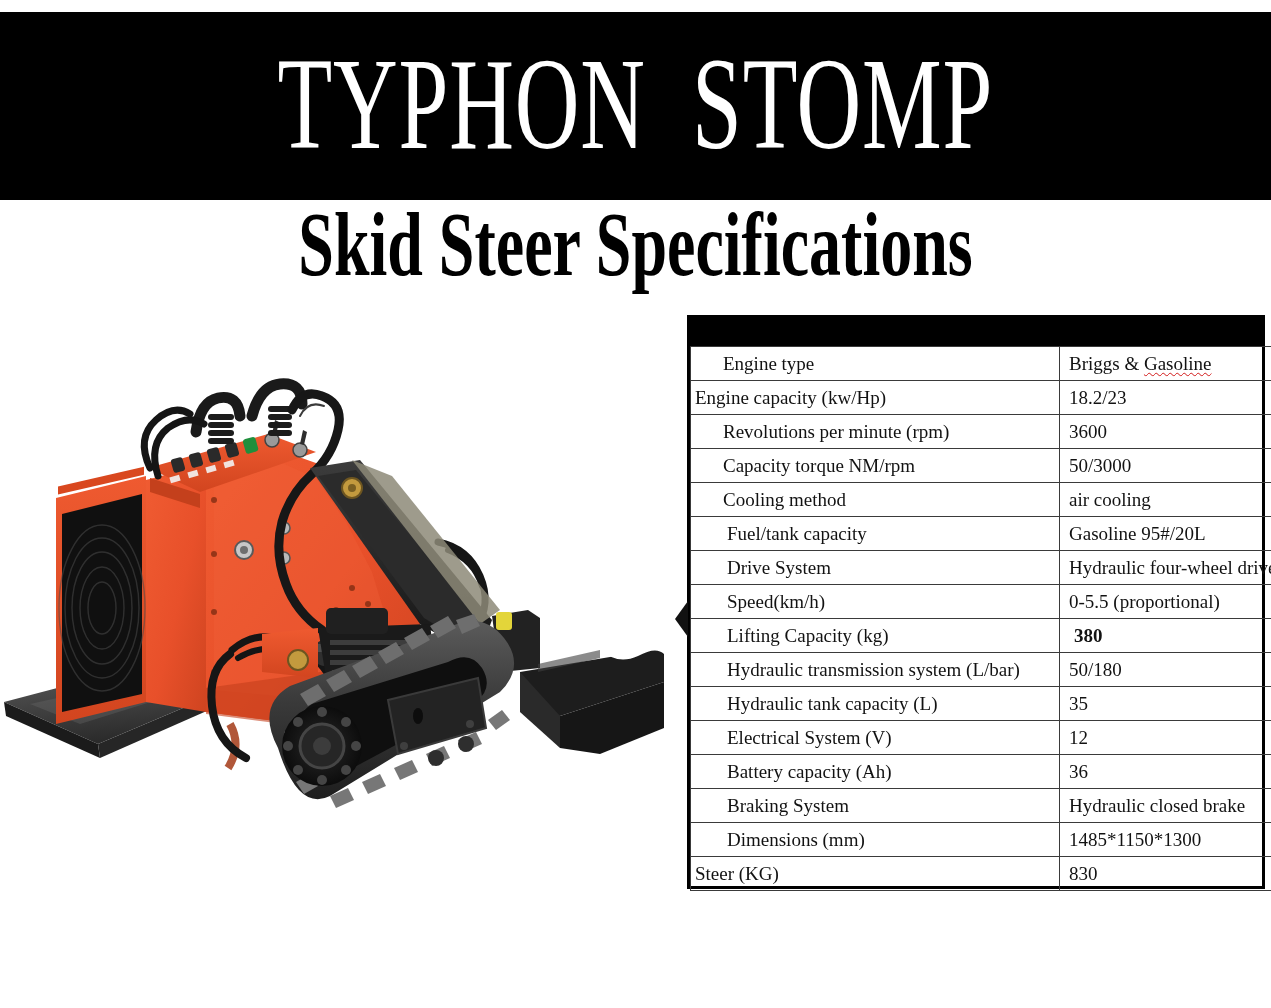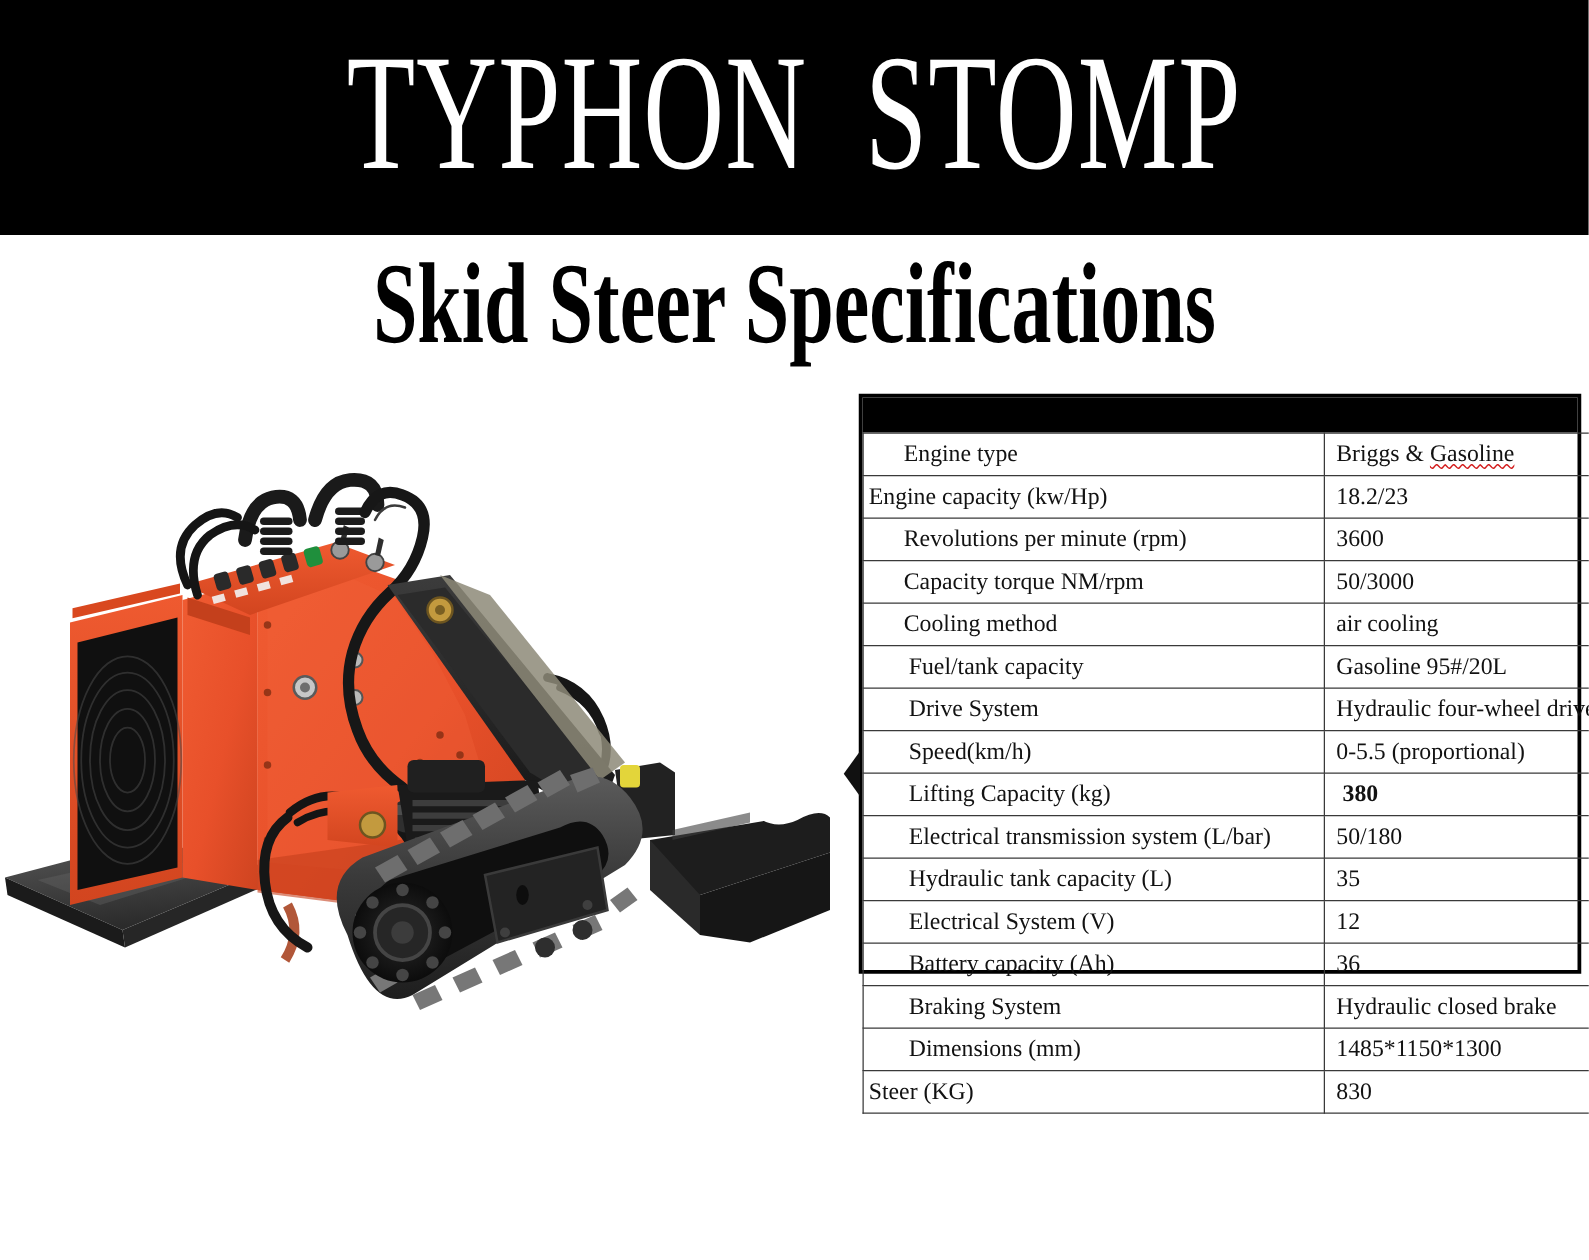--- a/index.html
+++ b/index.html
@@ -6,21 +6,21 @@
   body{
     width:1271px;height:1008px;
     background:#ffffff;
     font-family:"Liberation Serif", serif;
     overflow:hidden;
     position:relative;
   }
 
   
   .banner{
-    position:absolute;left:0;top:0;width:1271px;height:188px;
+    position:absolute;left:0;top:12px;width:1271px;height:188px;
     background:#000000;
     display:flex;align-items:center;justify-content:center;
   }
   .banner-title{
     color:#ffffff;
     font-family:"Liberation Serif", serif;
     font-size:112px;
     line-height:1;
     font-weight:400;
     letter-spacing:1px;
@@ -41,21 +41,21 @@
     font-size:80px;
     line-height:1;
     font-weight:700;
     transform:scaleX(0.80) scaleY(1.15);
     transform-origin:center center;
     white-space:pre;
   }
 
   
   .table-wrap{
-    position:absolute;left:687px;top:315px;width:578px;height:464px;
+    position:absolute;left:687px;top:315px;width:578px;height:574px;
     background:#ffffff;
     border:3px solid #000000;
     box-sizing:border-box;
   }
   .thead-black{
     height:28px;background:#000000;width:100%;
   }
   table.specs{
     width:100%;border-collapse:collapse;table-layout:fixed;
   }
@@ -389,21 +389,21 @@
       </tr>
       <tr class="bold">
         <td class="k ind1">Speed(km/h)</td>
         <td class="v">0-5.5 (proportional)</td>
       </tr>
       <tr class="bold bold-val">
         <td class="k ind1">Lifting Capacity (kg)</td>
         <td class="v">380</td>
       </tr>
       <tr>
-        <td class="k ind1">Electrical transmission system (L/bar)</td>
+        <td class="k ind1">Hydraulic transmission system (L/bar)</td>
         <td class="v">50/180</td>
       </tr>
       <tr>
         <td class="k ind1">Hydraulic tank capacity (L)</td>
         <td class="v">35</td>
       </tr>
       <tr>
         <td class="k ind1">Electrical System (V)</td>
         <td class="v">12</td>
       </tr>

